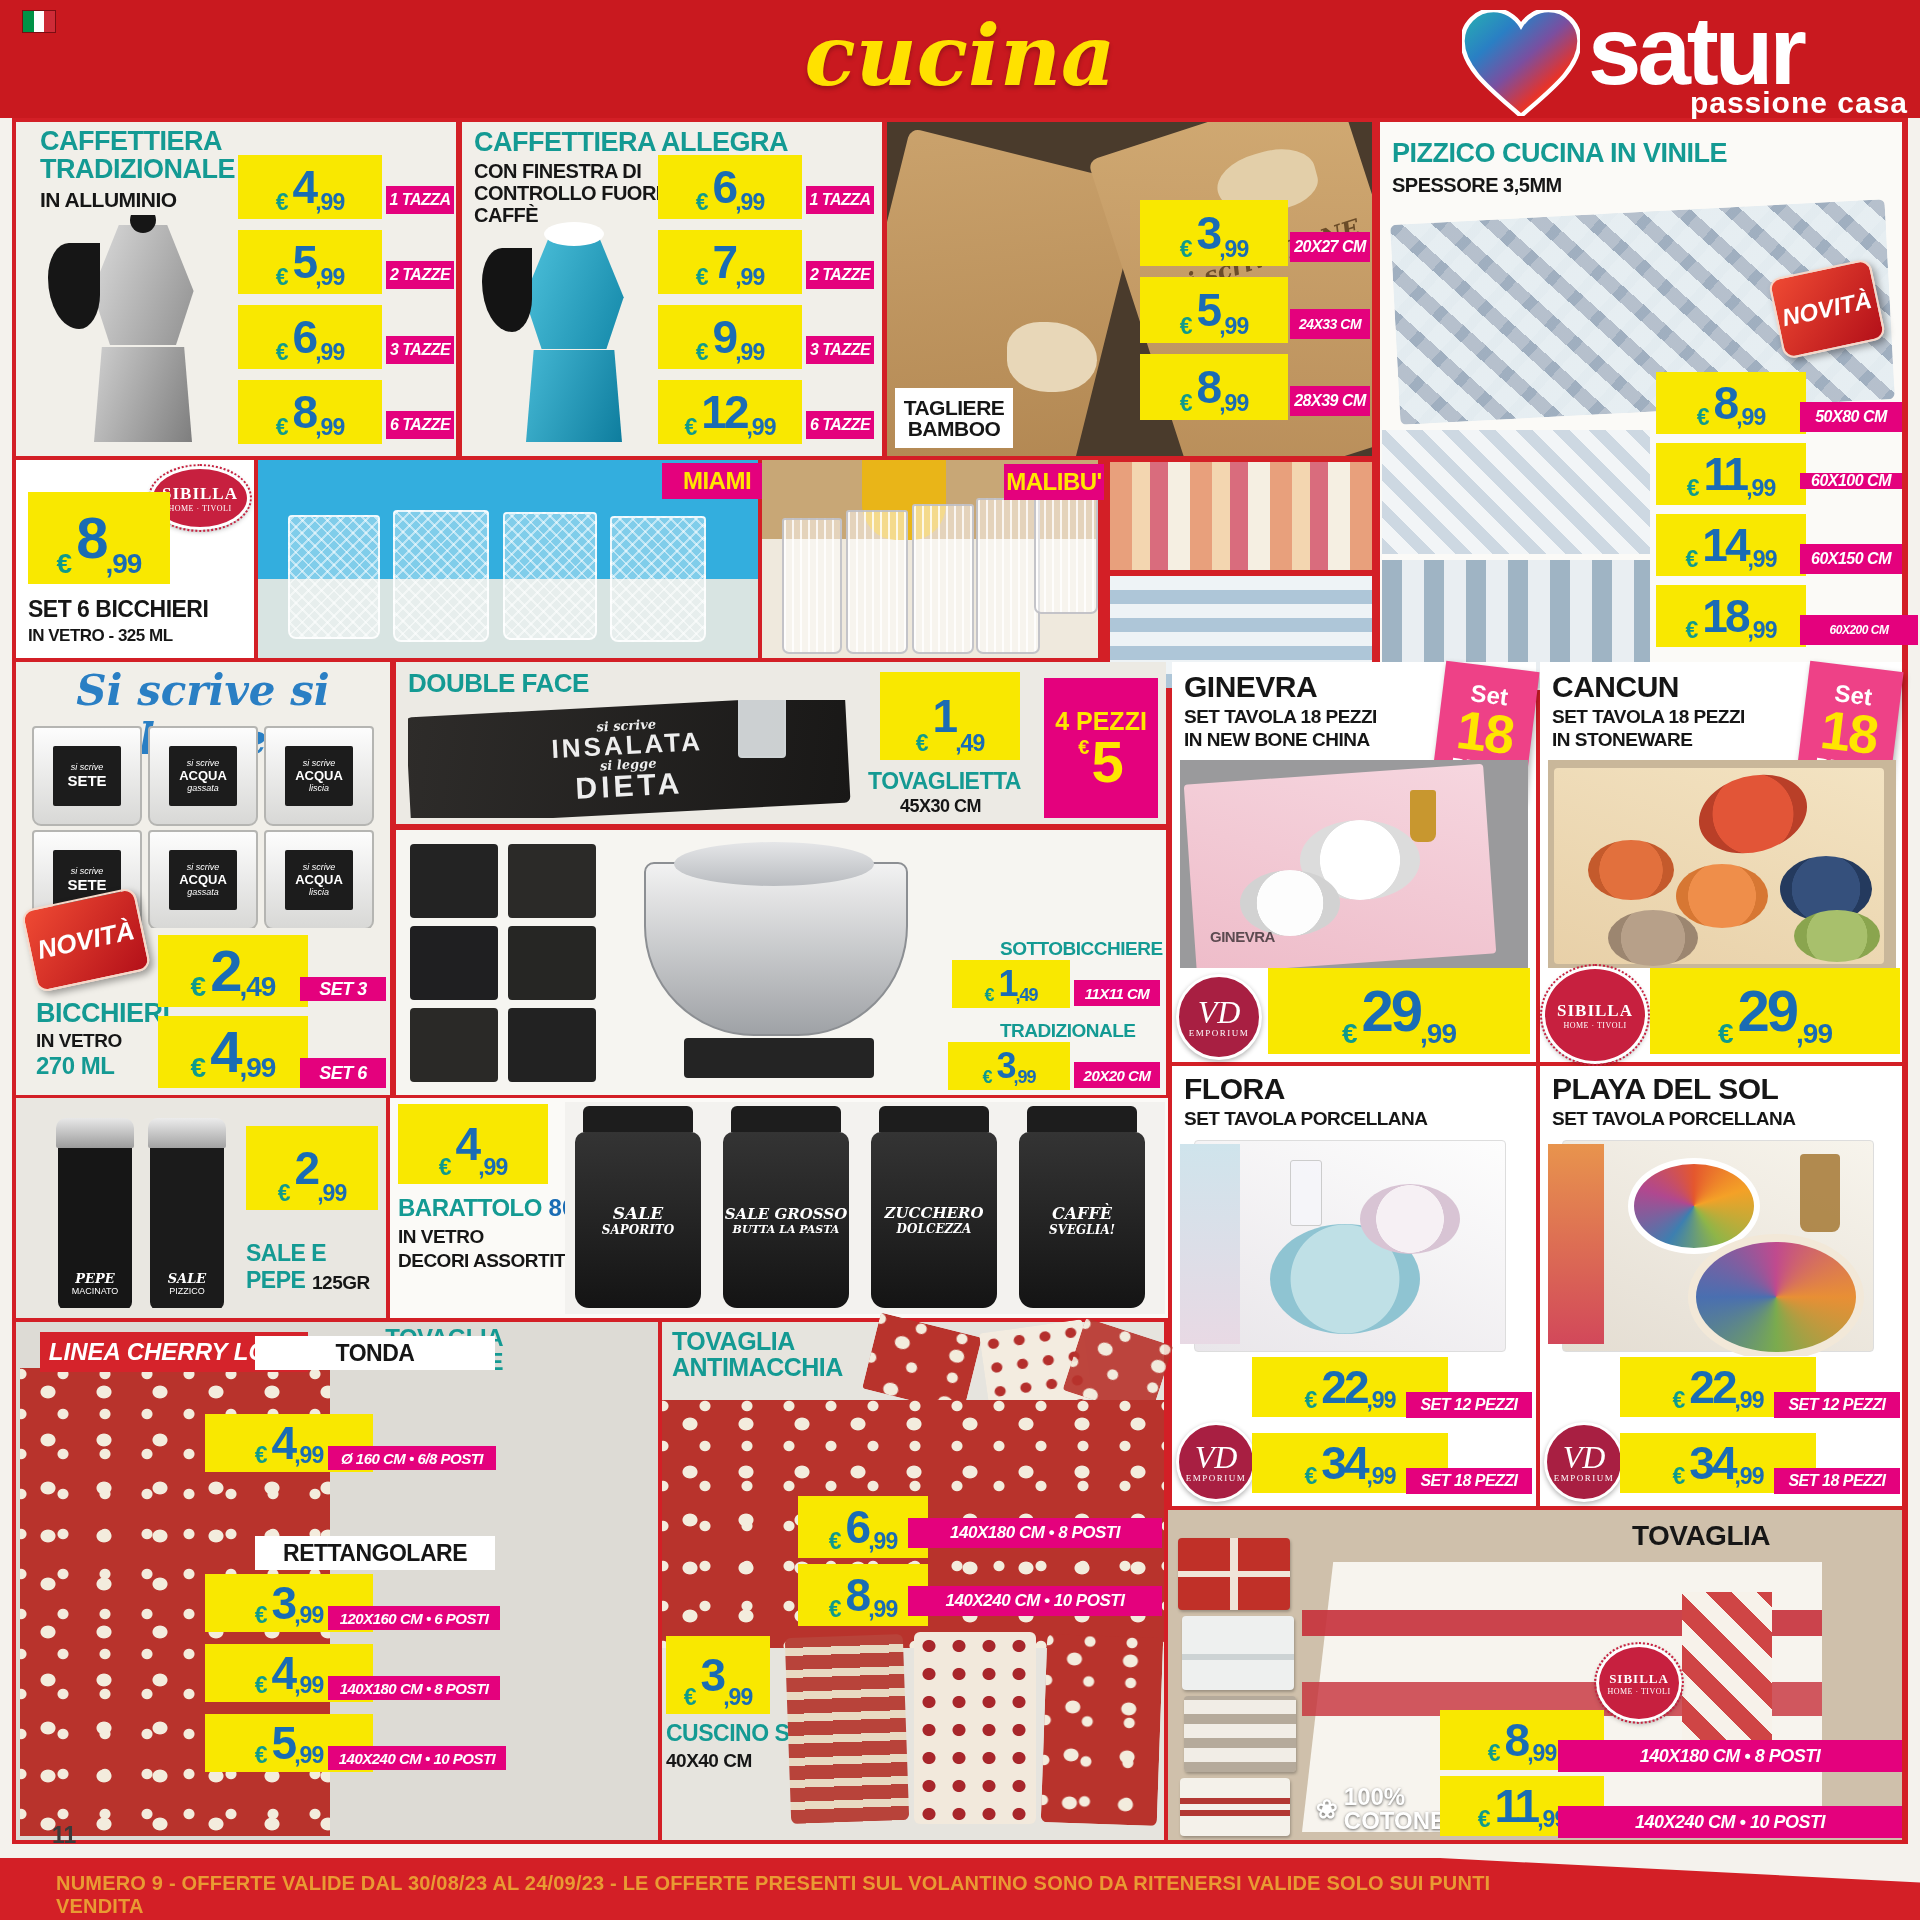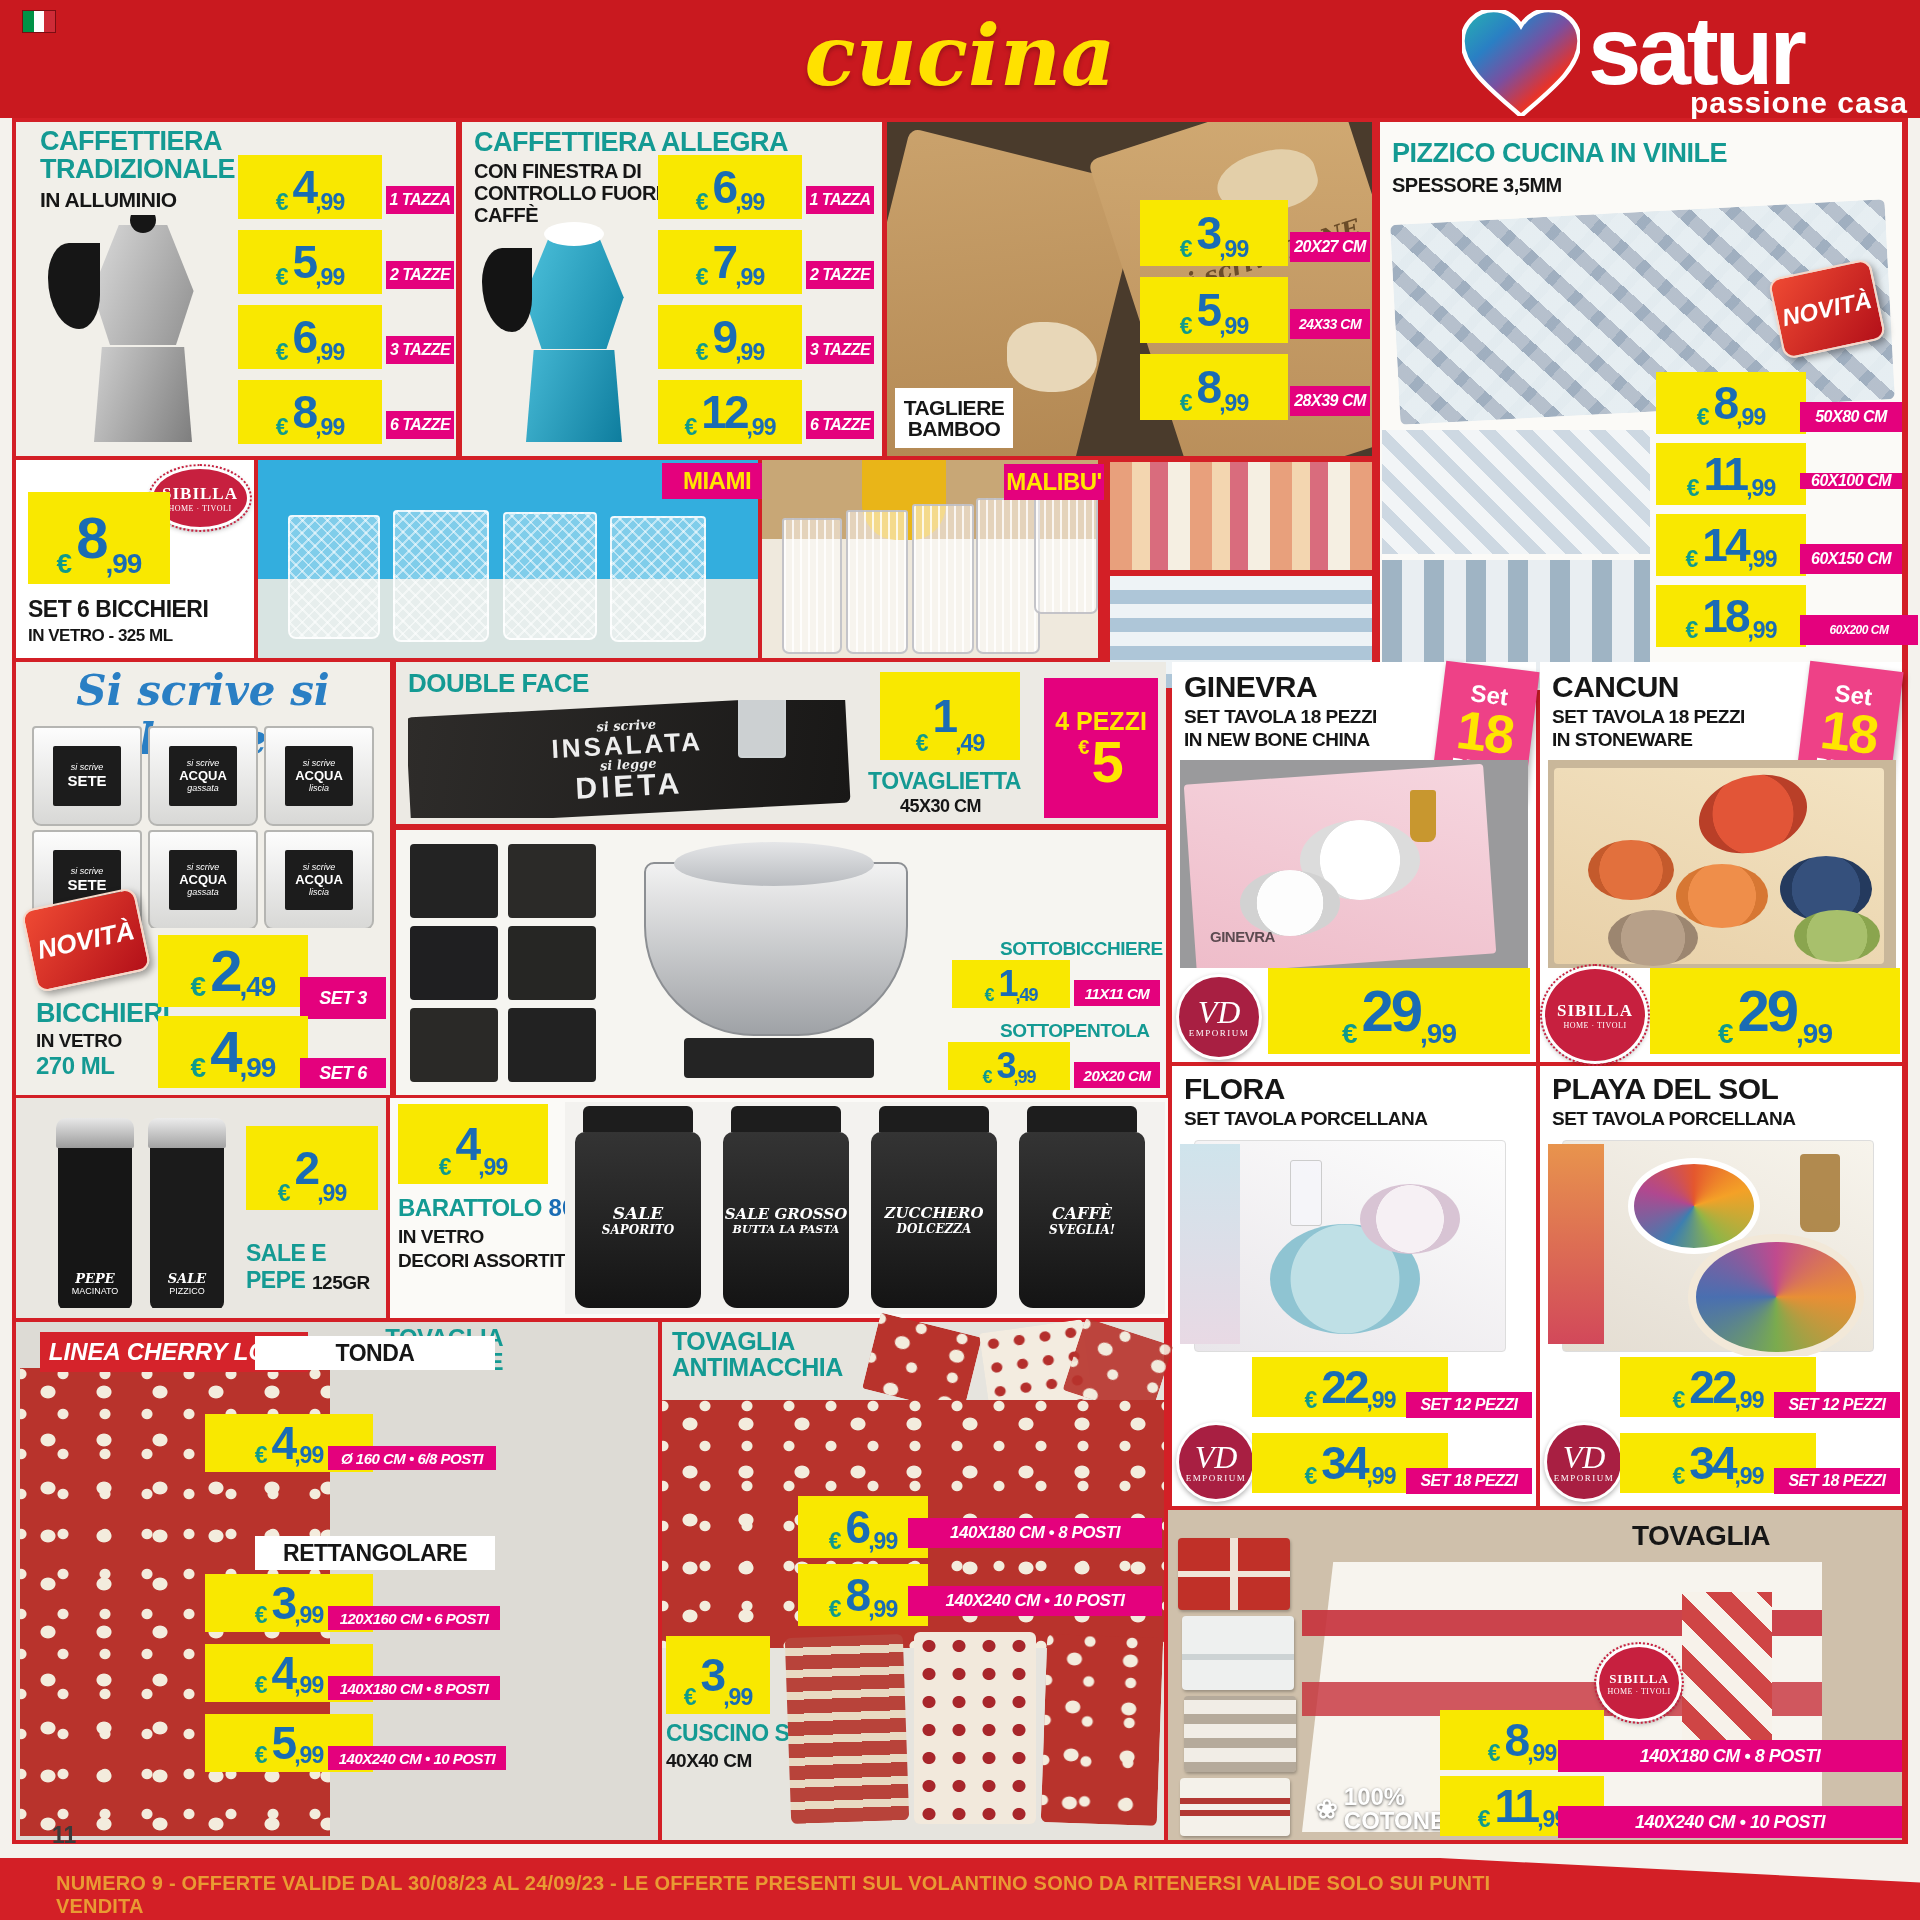--- a/index.html
+++ b/index.html
@@ -278,21 +278,21 @@
   </div>
   <div class="nov" style="left:28px;top:898px;width:112px;height:80px;font-size:26px">NOVITÀ</div>
   <div class="abs teal" style="left:36px;top:998px;width:180px;font-size:27px">BICCHIERI</div>
   <div class="abs blk" style="left:36px;top:1030px;width:180px;font-size:19px">IN VETRO</div>
   <div class="abs teal" style="left:36px;top:1052px;width:180px;font-size:24px">270 ML</div>
   <div class="pr p-lg" style="left:158px;top:935px;width:150px;height:72px">
       <span class="e">€</span>
       <span class="i">2</span>
       <span class="d">,49</span>
     </div>
-  <div class="tag" style="left:300px;top:977px;width:86px;height:42px;font-size:18px">SET 3</div>
+  <div class="tag" style="left:300px;top:977px;width:86px;height:24px;font-size:18px">SET 3</div>
   <div class="pr p-lg" style="left:158px;top:1016px;width:150px;height:72px">
       <span class="e">€</span>
       <span class="i">4</span>
       <span class="d">,99</span>
     </div>
   <div class="tag" style="left:300px;top:1058px;width:86px;height:30px;font-size:18px">SET 6</div>
 
   <div class="card" style="left:396px;top:662px;width:770px;height:162px;background:#eceae4"></div>
   <div class="abs teal" style="left:408px;top:668px;width:300px;font-size:26px">DOUBLE FACE</div>
   <div class="photo" style="left:408px;top:700px;width:455px;height:118px">
@@ -333,21 +333,21 @@
     <div class="abs" style="left:60px;top:0;width:200px;height:44px;background:linear-gradient(180deg,#e5e6e8,#b9bcc0);border-radius:50%"></div>
     <div class="abs" style="left:70px;top:196px;width:190px;height:40px;background:#242424;border-radius:4px"></div>
   </div>
   <div class="abs teal" style="left:1000px;top:938px;width:170px;font-size:19px">SOTTOBICCHIERE</div>
   <div class="pr p-sm" style="left:952px;top:960px;width:118px;height:48px">
       <span class="e">€</span>
       <span class="i">1</span>
       <span class="d">,49</span>
     </div>
   <div class="tag" style="left:1074px;top:980px;width:86px;height:26px;font-size:15px">11X11 CM</div>
-  <div class="abs teal" style="left:1000px;top:1020px;width:170px;font-size:19px">SOTTOPENTOLA</div>
+  <div class="abs teal" style="left:1000px;top:1020px;width:170px;font-size:19px">TRADIZIONALE</div>
   <div class="pr p-sm" style="left:948px;top:1042px;width:122px;height:48px">
       <span class="e">€</span>
       <span class="i">3</span>
       <span class="d">,99</span>
     </div>
   <div class="tag" style="left:1074px;top:1062px;width:86px;height:26px;font-size:15px">20X20 CM</div>
 
   <div class="card" style="left:1172px;top:662px;width:364px;height:400px;background:#fff"></div>
   <div class="abs blk" style="left:1184px;top:670px;width:240px;font-size:30px">GINEVRA</div>
   <div class="abs blk" style="left:1184px;top:706px;width:240px;font-size:19px">SET TAVOLA 18 PEZZI</div>

